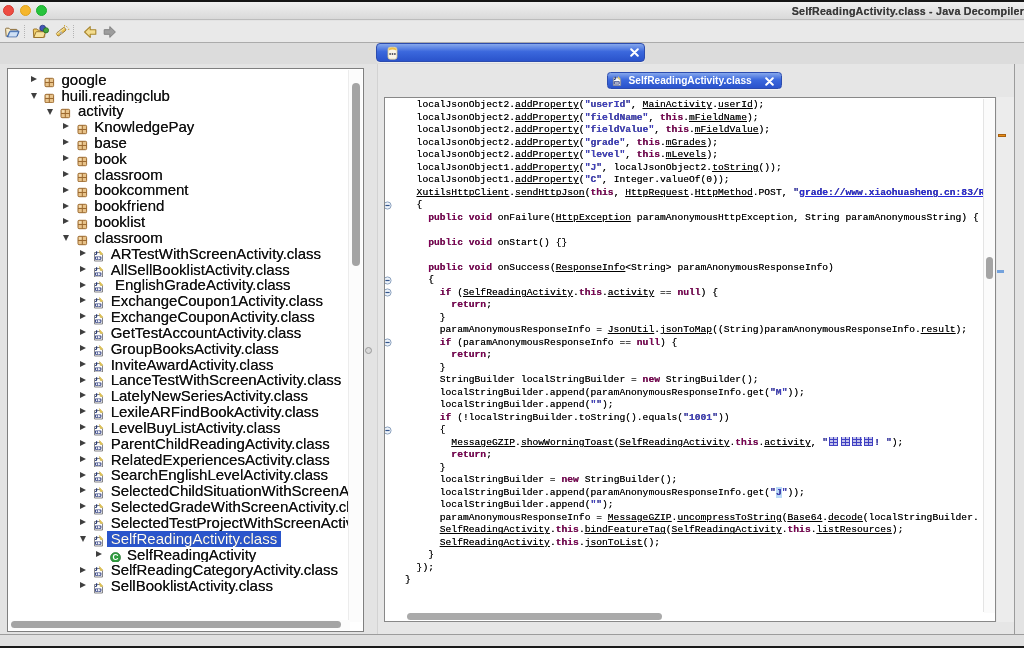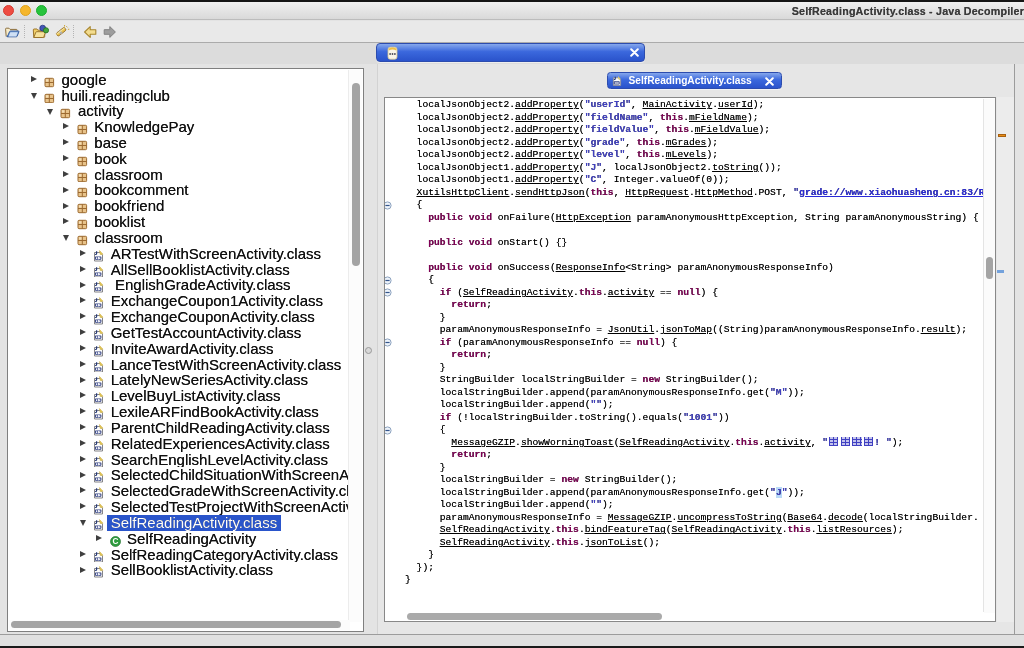--- a/index.html
+++ b/index.html
@@ -303,20 +303,33 @@
             <span class="trc" style="left:71.69999999999999px"></span>
             <span class="icw" style="left:85.19999999999999px"><svg class="ic" width="11" height="12" viewBox="0 0 11 12">
                 <path d="M1.5 2.5 h5.5 l2.5 2.5 v6 h-8 z" fill="#fdfdfb" stroke="#77777c" stroke-width="0.9"></path>
                 <path d="M6.5 0.6 L9.9 4.2 L7.2 4.4 z" fill="#e9cf5e" stroke="#c9a93e" stroke-width="0.6"></path>
                 <path d="M3.6 1.2 v2.2 q0 1.1 -1.5 1.1" fill="none" stroke="#273a77" stroke-width="1.2"></path>
                 <rect x="2" y="6.4" width="6.4" height="3.4" rx="0.7" fill="#2d3c82"></rect>
                 <circle cx="3.6" cy="8.1" r="0.85" fill="#fff"></circle>
                 <circle cx="6.7" cy="8.1" r="0.85" fill="#fff"></circle>
                 <rect x="4.9" y="6.9" width="1" height="2.4" fill="#fff"></rect>
               </svg></span>
+            <span class="lbl" style="left:102.69999999999999px">GroupBooksActivity.class</span>
+          </div>
+<div class="row">
+            <span class="trc" style="left:71.69999999999999px"></span>
+            <span class="icw" style="left:85.19999999999999px"><svg class="ic" width="11" height="12" viewBox="0 0 11 12">
+                <path d="M1.5 2.5 h5.5 l2.5 2.5 v6 h-8 z" fill="#fdfdfb" stroke="#77777c" stroke-width="0.9"></path>
+                <path d="M6.5 0.6 L9.9 4.2 L7.2 4.4 z" fill="#e9cf5e" stroke="#c9a93e" stroke-width="0.6"></path>
+                <path d="M3.6 1.2 v2.2 q0 1.1 -1.5 1.1" fill="none" stroke="#273a77" stroke-width="1.2"></path>
+                <rect x="2" y="6.4" width="6.4" height="3.4" rx="0.7" fill="#2d3c82"></rect>
+                <circle cx="3.6" cy="8.1" r="0.85" fill="#fff"></circle>
+                <circle cx="6.7" cy="8.1" r="0.85" fill="#fff"></circle>
+                <rect x="4.9" y="6.9" width="1" height="2.4" fill="#fff"></rect>
+              </svg></span>
             <span class="lbl" style="left:102.69999999999999px">InviteAwardActivity.class</span>
           </div>
 <div class="row">
             <span class="trc" style="left:71.69999999999999px"></span>
             <span class="icw" style="left:85.19999999999999px"><svg class="ic" width="11" height="12" viewBox="0 0 11 12">
                 <path d="M1.5 2.5 h5.5 l2.5 2.5 v6 h-8 z" fill="#fdfdfb" stroke="#77777c" stroke-width="0.9"></path>
                 <path d="M6.5 0.6 L9.9 4.2 L7.2 4.4 z" fill="#e9cf5e" stroke="#c9a93e" stroke-width="0.6"></path>
                 <path d="M3.6 1.2 v2.2 q0 1.1 -1.5 1.1" fill="none" stroke="#273a77" stroke-width="1.2"></path>
                 <rect x="2" y="6.4" width="6.4" height="3.4" rx="0.7" fill="#2d3c82"></rect>
                 <circle cx="3.6" cy="8.1" r="0.85" fill="#fff"></circle>
@@ -342,34 +355,34 @@
             <span class="trc" style="left:71.69999999999999px"></span>
             <span class="icw" style="left:85.19999999999999px"><svg class="ic" width="11" height="12" viewBox="0 0 11 12">
                 <path d="M1.5 2.5 h5.5 l2.5 2.5 v6 h-8 z" fill="#fdfdfb" stroke="#77777c" stroke-width="0.9"></path>
                 <path d="M6.5 0.6 L9.9 4.2 L7.2 4.4 z" fill="#e9cf5e" stroke="#c9a93e" stroke-width="0.6"></path>
                 <path d="M3.6 1.2 v2.2 q0 1.1 -1.5 1.1" fill="none" stroke="#273a77" stroke-width="1.2"></path>
                 <rect x="2" y="6.4" width="6.4" height="3.4" rx="0.7" fill="#2d3c82"></rect>
                 <circle cx="3.6" cy="8.1" r="0.85" fill="#fff"></circle>
                 <circle cx="6.7" cy="8.1" r="0.85" fill="#fff"></circle>
                 <rect x="4.9" y="6.9" width="1" height="2.4" fill="#fff"></rect>
               </svg></span>
+            <span class="lbl" style="left:102.69999999999999px">LexileARFindBookActivity.class</span>
+          </div>
+<div class="row">
+            <span class="trc" style="left:71.69999999999999px"></span>
+            <span class="icw" style="left:85.19999999999999px"><svg class="ic" width="11" height="12" viewBox="0 0 11 12">
+                <path d="M1.5 2.5 h5.5 l2.5 2.5 v6 h-8 z" fill="#fdfdfb" stroke="#77777c" stroke-width="0.9"></path>
+                <path d="M6.5 0.6 L9.9 4.2 L7.2 4.4 z" fill="#e9cf5e" stroke="#c9a93e" stroke-width="0.6"></path>
+                <path d="M3.6 1.2 v2.2 q0 1.1 -1.5 1.1" fill="none" stroke="#273a77" stroke-width="1.2"></path>
+                <rect x="2" y="6.4" width="6.4" height="3.4" rx="0.7" fill="#2d3c82"></rect>
+                <circle cx="3.6" cy="8.1" r="0.85" fill="#fff"></circle>
+                <circle cx="6.7" cy="8.1" r="0.85" fill="#fff"></circle>
+                <rect x="4.9" y="6.9" width="1" height="2.4" fill="#fff"></rect>
+              </svg></span>
             <span class="lbl" style="left:102.69999999999999px">LevelBuyListActivity.class</span>
-          </div>
-<div class="row">
-            <span class="trc" style="left:71.69999999999999px"></span>
-            <span class="icw" style="left:85.19999999999999px"><svg class="ic" width="11" height="12" viewBox="0 0 11 12">
-                <path d="M1.5 2.5 h5.5 l2.5 2.5 v6 h-8 z" fill="#fdfdfb" stroke="#77777c" stroke-width="0.9"></path>
-                <path d="M6.5 0.6 L9.9 4.2 L7.2 4.4 z" fill="#e9cf5e" stroke="#c9a93e" stroke-width="0.6"></path>
-                <path d="M3.6 1.2 v2.2 q0 1.1 -1.5 1.1" fill="none" stroke="#273a77" stroke-width="1.2"></path>
-                <rect x="2" y="6.4" width="6.4" height="3.4" rx="0.7" fill="#2d3c82"></rect>
-                <circle cx="3.6" cy="8.1" r="0.85" fill="#fff"></circle>
-                <circle cx="6.7" cy="8.1" r="0.85" fill="#fff"></circle>
-                <rect x="4.9" y="6.9" width="1" height="2.4" fill="#fff"></rect>
-              </svg></span>
-            <span class="lbl" style="left:102.69999999999999px">LexileARFindBookActivity.class</span>
           </div>
 <div class="row">
             <span class="trc" style="left:71.69999999999999px"></span>
             <span class="icw" style="left:85.19999999999999px"><svg class="ic" width="11" height="12" viewBox="0 0 11 12">
                 <path d="M1.5 2.5 h5.5 l2.5 2.5 v6 h-8 z" fill="#fdfdfb" stroke="#77777c" stroke-width="0.9"></path>
                 <path d="M6.5 0.6 L9.9 4.2 L7.2 4.4 z" fill="#e9cf5e" stroke="#c9a93e" stroke-width="0.6"></path>
                 <path d="M3.6 1.2 v2.2 q0 1.1 -1.5 1.1" fill="none" stroke="#273a77" stroke-width="1.2"></path>
                 <rect x="2" y="6.4" width="6.4" height="3.4" rx="0.7" fill="#2d3c82"></rect>
                 <circle cx="3.6" cy="8.1" r="0.85" fill="#fff"></circle>
                 <circle cx="6.7" cy="8.1" r="0.85" fill="#fff"></circle>

